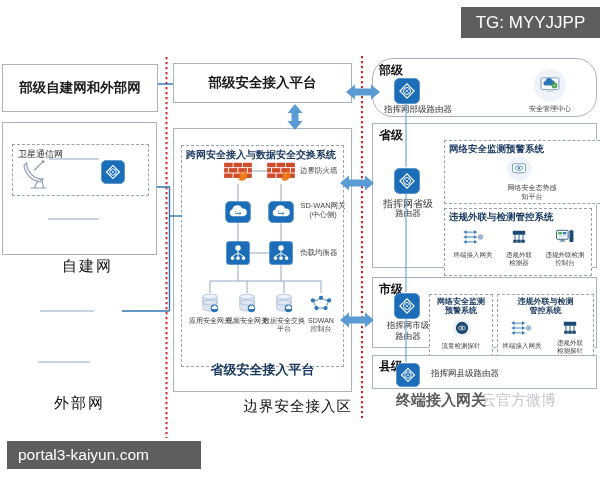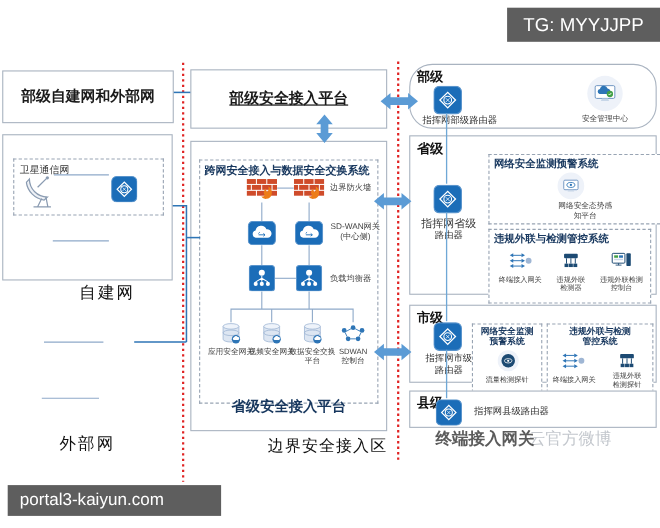--- a/index.html
+++ b/index.html
@@ -182,25 +182,25 @@
     <div class="dashed" style="left:9px;top:9px;width:137px;height:52px;">
       <div class="sub-title">卫星通信网</div>
       <svg class="ic" style="left:10px;top:13px;width:28px;height:32px">
           <use href="#sym-satellite"></use>
         </svg>
       <svg class="ic" style="left:88px;top:15px;width:24px;height:24px">
           <use href="#sym-router"></use>
         </svg>
     </div>
   </div>
-  <div class="sec-label" style="left:20px;top:257px;width:155px;">自建网</div>
+  <div class="sec-label" style="left:10px;top:257px;width:155px;">自建网</div>
 
   <div class="sec-label" style="left:2px;top:394px;width:155px;">外部网</div>
 
-  <div class="box" style="left:173px;top:63px;width:179px;height:54px;display:flex;align-items:center;text-decoration:underline;">
+  <div class="box" style="left:173px;top:63px;width:179px;height:40px;display:flex;align-items:center;">
     <div class="big-title navy">部级安全接入平台</div>
   </div>
 
   <div class="box" style="left:173px;top:128px;width:179px;height:264px;"></div>
   <div class="dashed" style="left:181px;top:133px;width:163px;height:222px;">
     <div class="sys-title" style="font-size:10px;">跨网安全接入与数据安全交换系统</div>
   </div>
 
   <svg class="ic" style="left:224px;top:160px;width:28px;height:24px">
       <use href="#sym-firewall"></use>

